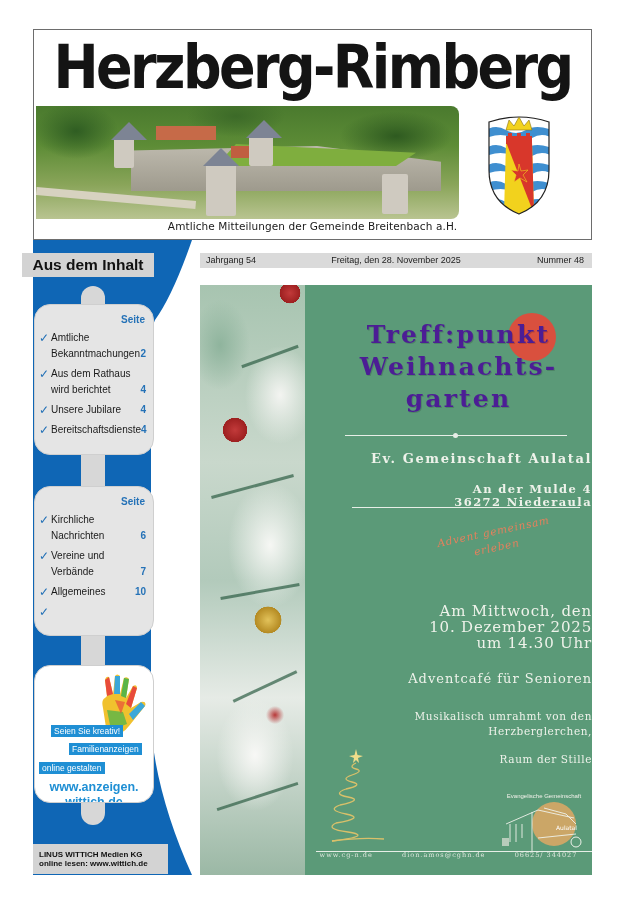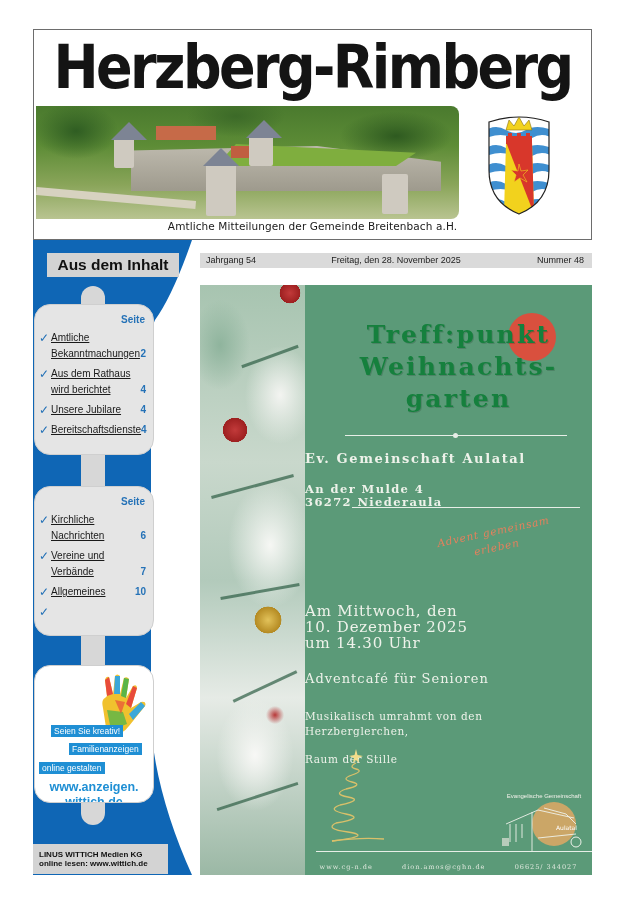--- a/index.html
+++ b/index.html
@@ -45,40 +45,40 @@
     .coat-of-arms { position: absolute; left: 452px; top: 78px; width: 66px; height: 110px; }
 
     .masthead-subtitle {
       position: absolute; left: 0; right: 0; top: 190px; text-align: center;
       font-family: "DejaVu Sans", sans-serif; font-size: 10.5px; color: #1a1a1a; letter-spacing: 0.1px;
     }
 
     
     .sidebar-blue { position: absolute; left: 33px; top: 240px; width: 165px; height: 635px; }
     .sidebar-title-bar {
-      position: absolute; left: 47px; top: 253px; width: 132px; height: 24px; background: #d3d3d3;
+      position: absolute; left: 22px; top: 253px; width: 132px; height: 24px; background: #d3d3d3;
       font-weight: bold; font-size: 15.5px; color: #111; text-align: center; line-height: 24px;
     }
     .connector { position: absolute; left: 81px; width: 24px; background: #d7d7d7; border-radius: 12px 12px 0 0; }
     .connector.c1 { top: 286px; height: 25px; }
     .connector.c2 { top: 455px; height: 34px; border-radius: 0; }
     .connector.c3 { top: 634px; height: 35px; border-radius: 0; }
     .connector.c4 { top: 800px; height: 25px; border-radius: 0 0 12px 12px; }
 
     .toc-card {
       position: absolute; left: 34px; width: 120px; background: #e5e5e5; border-radius: 16px;
       border: 1px solid #cfcfcf; padding: 0 6px 0 4px;
     }
     .toc-card.card1 { top: 304px; height: 151px; }
     .toc-card.card2 { top: 486px; height: 150px; }
     .toc-seite { position: absolute; right: 8px; top: 9px; color: #2572b7; font-weight: bold; font-size: 10px; }
     .toc-list { position: absolute; left: 4px; right: 7px; top: 25px; list-style: none; }
     .toc-item { display: flex; align-items: flex-end; margin-bottom: 4px; font-size: 10px; line-height: 16px; color: #1a1a1a; }
     .toc-check { width: 12px; flex: none; color: #2572b7; font-size: 12px; align-self: flex-start; line-height: 16px; }
-    .toc-label { flex: 1; text-decoration: underline; }
+    .toc-label { flex: 1; }
     .toc-page { width: 14px; text-align: right; color: #2572b7; font-weight: bold; }
 
     .ad-card {
       position: absolute; left: 34px; top: 665px; width: 120px; height: 138px; background: #fff; border-radius: 16px;
       border: 1px solid #cfcfcf; overflow: hidden;
     }
     .ad-hand { position: absolute; left: 58px; top: 8px; width: 58px; height: 62px; }
     .ad-tag { position: absolute; background: #1f8fd4; color: #fff; font-size: 8.5px; padding: 1px 3px; white-space: nowrap; }
     .ad-tag.t1 { left: 4px; top: 59px; margin-left: 12px; }
     .ad-tag.t2 { left: 34px; top: 77px; }
@@ -112,47 +112,47 @@
         radial-gradient(ellipse 50px 70px at 80px 110px, #f3f4f1 0%, transparent 70%),
         radial-gradient(ellipse 60px 90px at 70px 260px, #f6f7f4 0%, transparent 70%),
         radial-gradient(ellipse 55px 80px at 55px 470px, #f8f8f6 0%, transparent 70%),
         radial-gradient(ellipse 40px 60px at 20px 60px, #8fb49d 0%, transparent 75%),
         linear-gradient(180deg, #a7c4b0 0%, #c9d8cc 30%, #b2cabb 50%, #e6ebe6 70%, #9bb8a5 100%);
     }
     .poster-photo .branch { position: absolute; height: 3px; background: #2d5e45; opacity: 0.7; }
     .poster-green { position: absolute; left: 105px; top: 0; width: 287px; height: 590px; background: #5b9a78; }
     .poster-dot { position: absolute; left: 308px; top: 28px; width: 48px; height: 48px; border-radius: 50%; background: #d9503e; }
     .poster-title {
-      position: absolute; left: 105px; width: 287px; top: 34px; text-align: center; color: #15803d;
+      position: absolute; left: 105px; width: 287px; top: 34px; text-align: center; color: #4c1d95;
       font-family: "DejaVu Serif", serif; font-weight: bold; font-size: 25px; line-height: 32px; letter-spacing: 2.2px;
       text-shadow: 1px 1px 0 rgba(0,0,0,0.15);
       padding-left: 20px;
     }
     .poster-divider { position: absolute; height: 1px; background: #e7eee7; }
     .poster-divider.d1 { left: 145px; width: 222px; top: 150px; }
     .poster-divider.d1::after { content: ""; position: absolute; left: 108px; top: -2px; width: 5px; height: 5px; border-radius: 50%; background: #e7eee7; }
     .poster-divider.d2 { left: 152px; width: 228px; top: 222px; }
     .poster-divider.d3 { left: 116px; width: 276px; top: 566px; }
-    .poster-text { position: absolute; left: 105px; width: 287px; text-align: left; color: #eef2ea; font-family: "DejaVu Serif", serif; }
+    .poster-text { position: absolute; left: 105px; width: 287px; text-align: right; color: #eef2ea; font-family: "DejaVu Serif", serif; }
     .poster-org { top: 166px; font-size: 13px; letter-spacing: 1.6px; font-weight: bold; }
     .poster-address { top: 198px; font-size: 11.5px; line-height: 13px; letter-spacing: 1.4px; font-weight: bold; }
     .poster-slogan {
       position: absolute; left: 225px; top: 238px; width: 140px; text-align: center; color: #e4805d;
       font-family: "DejaVu Serif", serif; font-style: italic; font-size: 10.5px; line-height: 16px; letter-spacing: 0.8px;
       transform: rotate(-12deg);
     }
     .poster-when { top: 318px; font-size: 15px; line-height: 16px; letter-spacing: 0.8px; }
     .poster-event { top: 386px; font-size: 13px; letter-spacing: 1px; }
     .poster-music { top: 424px; font-size: 10.5px; line-height: 15px; letter-spacing: 0.6px; }
     .poster-room { top: 468px; font-size: 10.5px; letter-spacing: 0.6px; }
     .poster-tree { position: absolute; left: 123px; top: 460px; width: 66px; height: 100px; }
     .poster-logo { position: absolute; left: 296px; top: 505px; width: 96px; height: 62px; }
     .poster-logo-label { position: absolute; left: 296px; top: 508px; width: 96px; text-align: center; font-size: 6px; color: #f1f1ea; }
     .poster-footer {
-      position: absolute; left: 105px; width: 287px; top: 578px; display: flex; justify-content: space-around;
+      position: absolute; left: 105px; width: 287px; top: 566px; display: flex; justify-content: space-around;
       font-family: "DejaVu Serif", serif; font-size: 6.5px; letter-spacing: 1px; color: #dfe8de;
     }
   </style>
 </head>
 <body>
 
 <div class="masthead">
   <div class="masthead-title">Herzberg-Rimberg Bote</div>
 
   <div class="masthead-photo">

